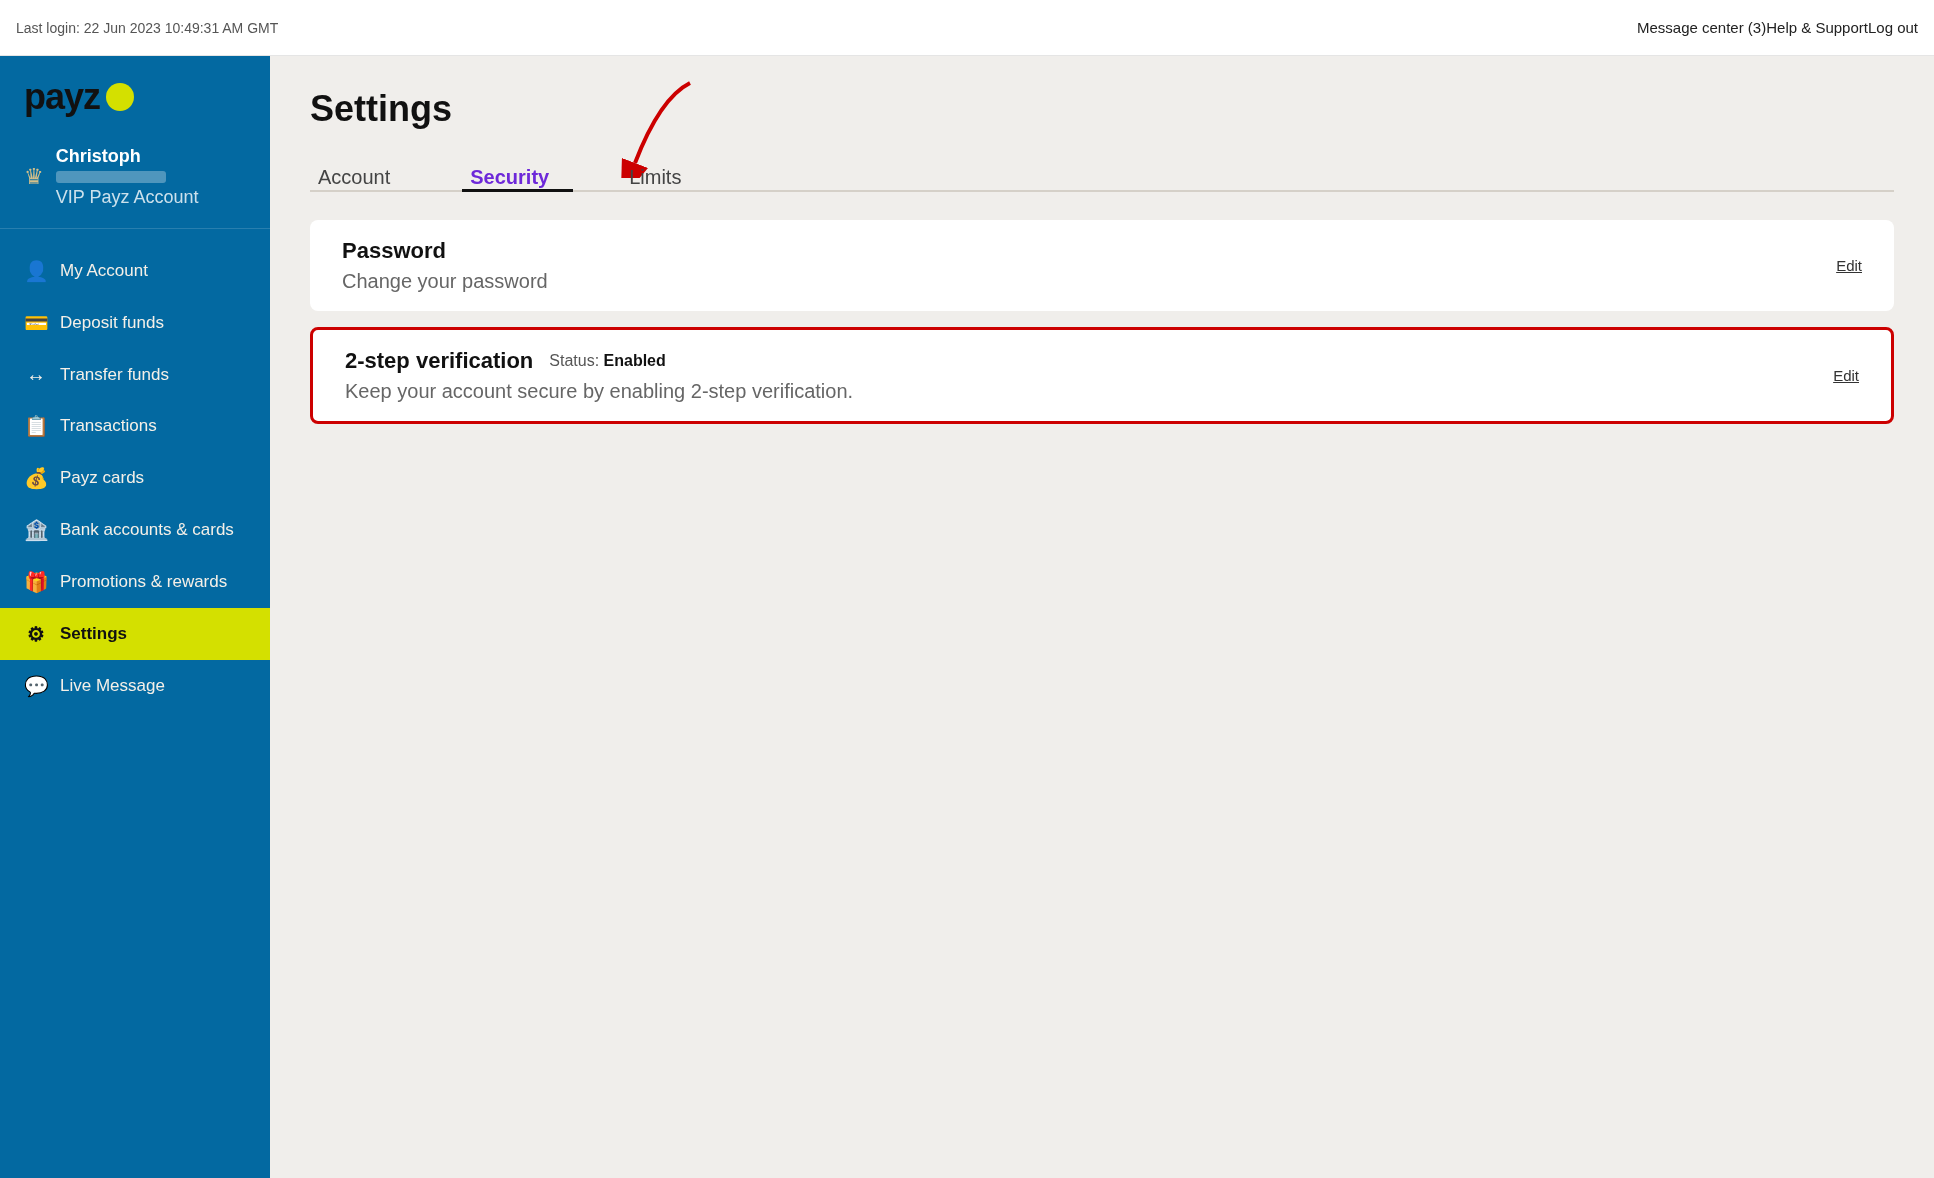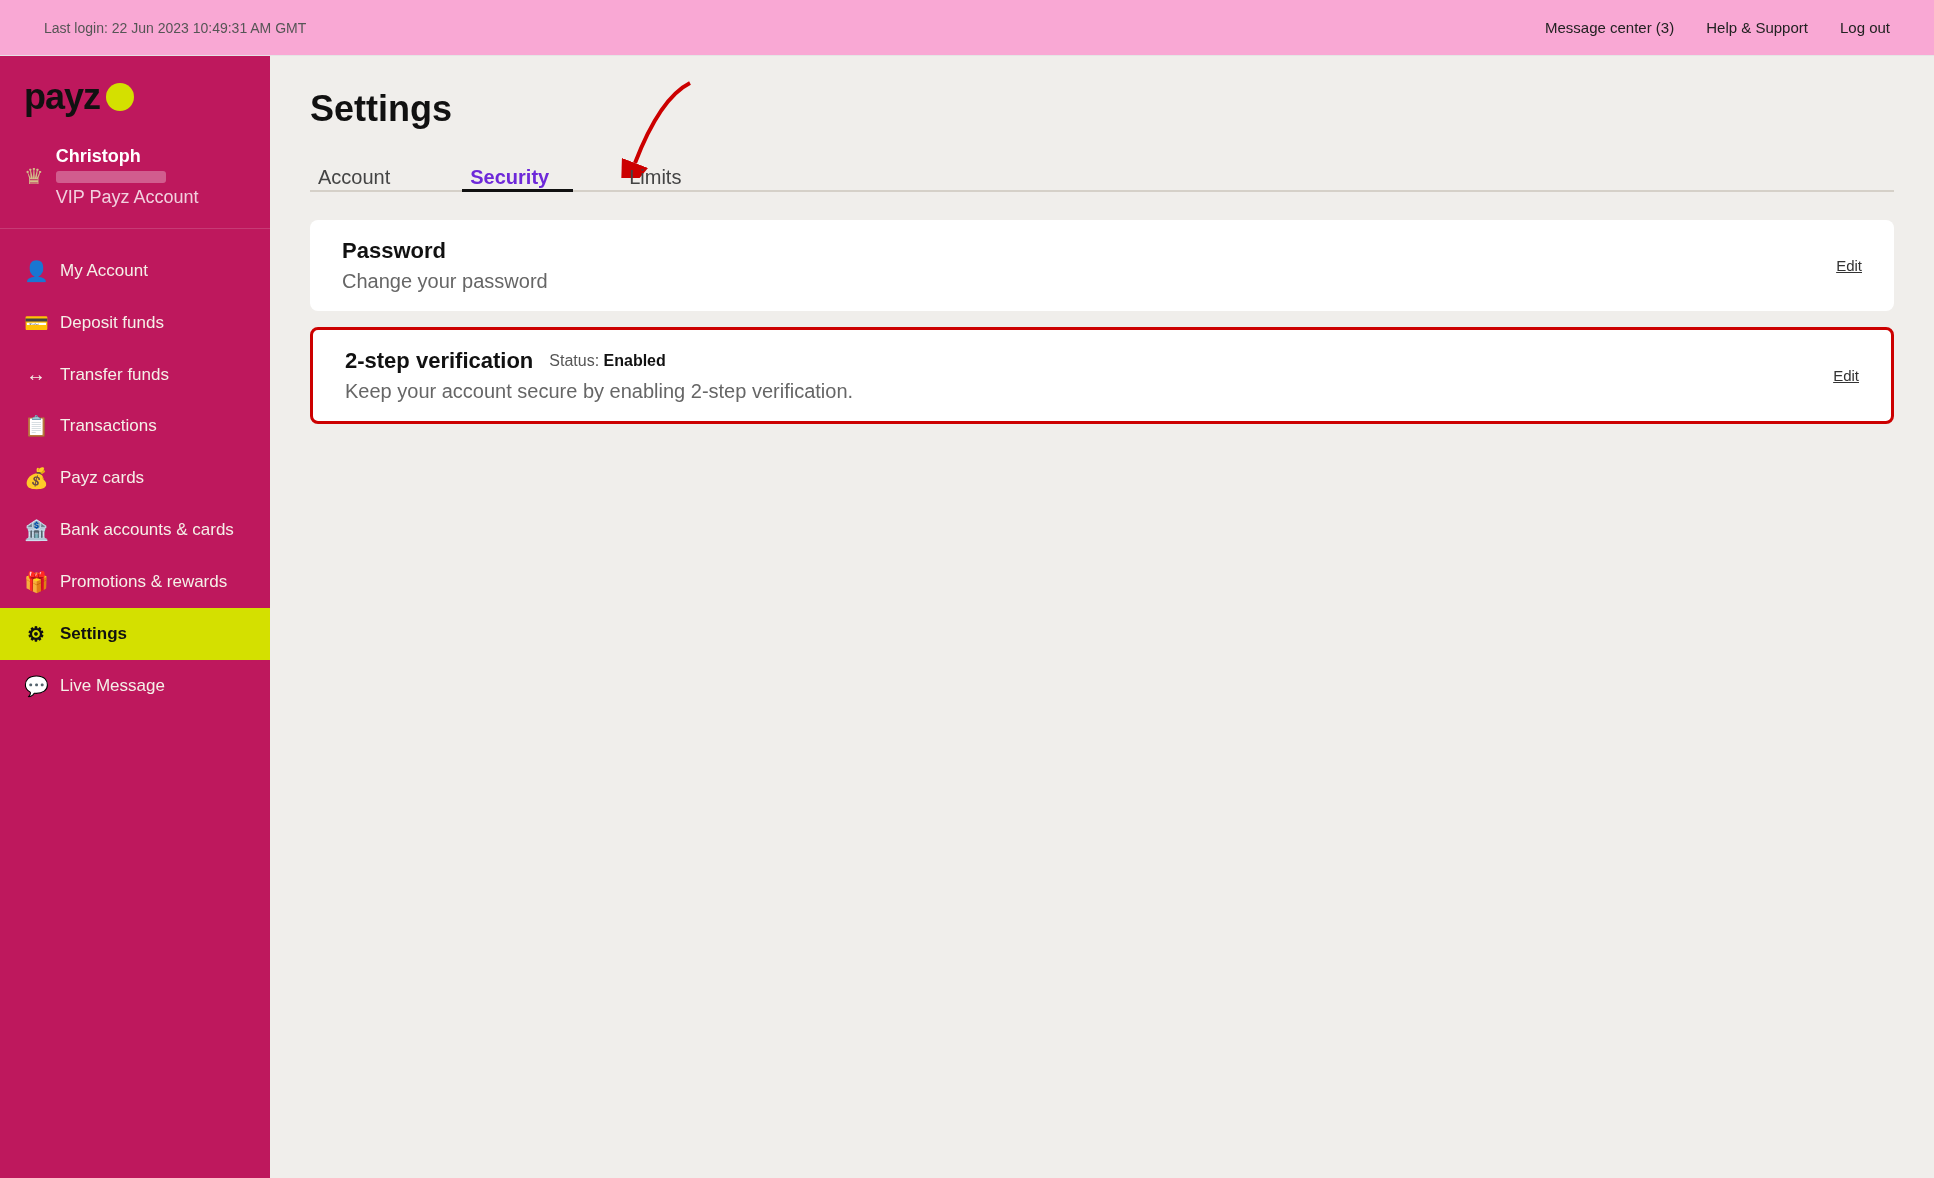--- a/index.html
+++ b/index.html
@@ -1,55 +1,54 @@
 <!DOCTYPE html>
 <html><head>
   <meta charset="utf-8">
   <style>
     * { margin: 0; padding: 0; box-sizing: border-box; }
     body { font-family: -apple-system, BlinkMacSystemFont, 'Segoe UI', Arial, sans-serif; display: flex; flex-direction: column; height: 100vh; background: #f0eeeb; }
 
     .top-bar {
-      background: #f9a8d4;
+      background: #ffffff;
       height: 56px;
       display: flex;
       align-items: center;
       justify-content: flex-end;
-      padding: 0 44px;
+      padding: 0 16px;
       border-bottom: 1px solid #e5e5e5;
       flex-shrink: 0;
     }
     .top-bar-left {
       margin-right: auto;
       font-size: 14px;
       color: #555;
     }
     .top-bar-links {
       display: flex;
-      gap: 32px;
       font-size: 15px;
       color: #222;
       margin-left: 12px;
     }
     .top-bar-links a {
       text-decoration: none;
       color: #222;
       cursor: pointer;
     }
 
     .layout {
       display: flex;
       flex: 1;
       overflow: hidden;
     }
 
     
     .sidebar {
       width: 270px;
-      background: #be185d;
+      background: #0369a1;
       flex-shrink: 0;
       display: flex;
       flex-direction: column;
       overflow-y: auto;
     }
 
     .logo-area {
       padding: 20px 24px 16px 24px;
       display: flex;
       align-items: center;

